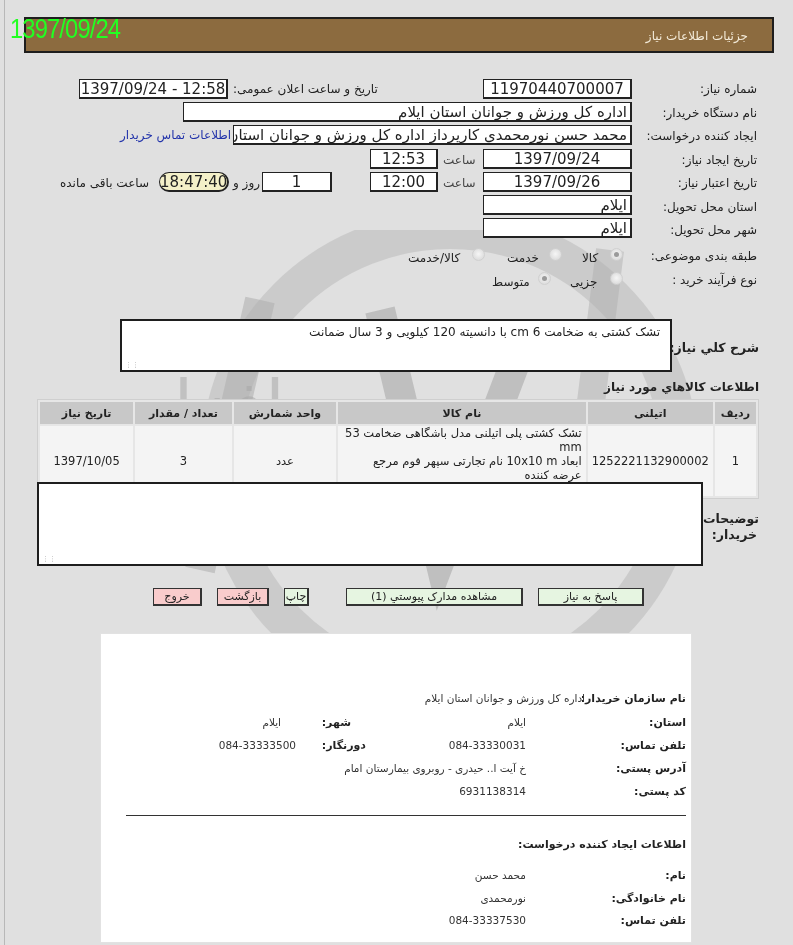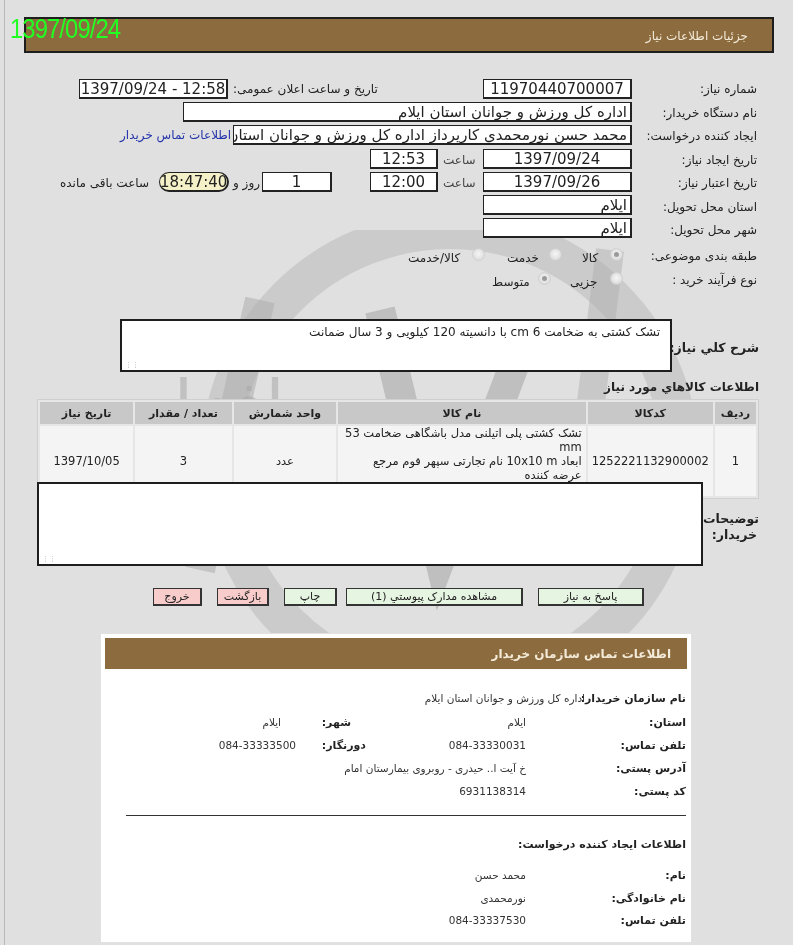--- a/index.html
+++ b/index.html
@@ -138,21 +138,21 @@
   <span class="txt">تشک کشتی به ضخامت 6 cm  با دانسیته 120 کیلویی و 3 سال ضمانت</span>
   <span class="grip">⋮⋮</span>
 </div>
 
 <span class="abs lbl bold" style="right:34px;top:380px;font-size:12px">اطلاعات کالاهاي مورد نیاز</span>
 
 <table class="items" dir="rtl">
   <thead>
     <tr>
       <th style="width:18px">ردیف</th>
-      <th style="width:95px">کدکالا</th>
+      <th style="width:95px">اتیلنی</th>
       <th style="width:275px">نام کالا</th>
       <th style="width:100px">واحد شمارش</th>
       <th style="width:95px">تعداد / مقدار</th>
       <th style="width:85px">تاریخ نیاز</th>
     </tr>
   </thead>
   <tbody>
     <tr>
       <td>1</td>
       <td>1252221132900002</td>
@@ -170,28 +170,25 @@
 
 <span class="abs lbl bold" style="right:34px;top:511px;font-size:12.5px">توضیحات</span>
 <span class="abs lbl bold" style="right:36px;top:527px;font-size:12.5px">خریدار:</span>
 <div class="ta" style="left:37px;top:482px;width:666px;height:84px">
   <span class="txt"></span>
   <span class="grip">⋮⋮</span>
 </div>
 
 <div class="btn green" style="left:538px;top:588px;width:106px">پاسخ به نیاز</div>
 <div class="btn green" style="left:346px;top:588px;width:177px">مشاهده مدارک پیوستي (1)</div>
-<div class="btn green" style="left:284px;top:588px;width:53px">چاپ</div>
+<div class="btn green" style="left:284px;top:588px;width:25px">چاپ</div>
 <div class="btn pink" style="left:217px;top:588px;width:52px">بازگشت</div>
 <div class="btn pink" style="left:153px;top:588px;width:49px">خروج</div>
 
 <div class="card">
-  <div class="card-head">
-    <span class="card-title">اطلاعات تماس سازمان خریدار</span>
-  </div>
 
   <span class="k" style="right:5px;top:58px">نام سازمان خریدار:</span>
   <span class="v" style="right:106px;top:58px">اداره کل ورزش و جوانان استان ایلام</span>
 
   <span class="k" style="right:5px;top:82px">استان:</span>
   <span class="v" style="right:165px;top:82px">ایلام</span>
   <span class="k" style="right:340px;top:82px">شهر:</span>
   <span class="v" style="right:410px;top:82px">ایلام</span>
 
   <span class="k" style="right:5px;top:105px">تلفن تماس:</span>

